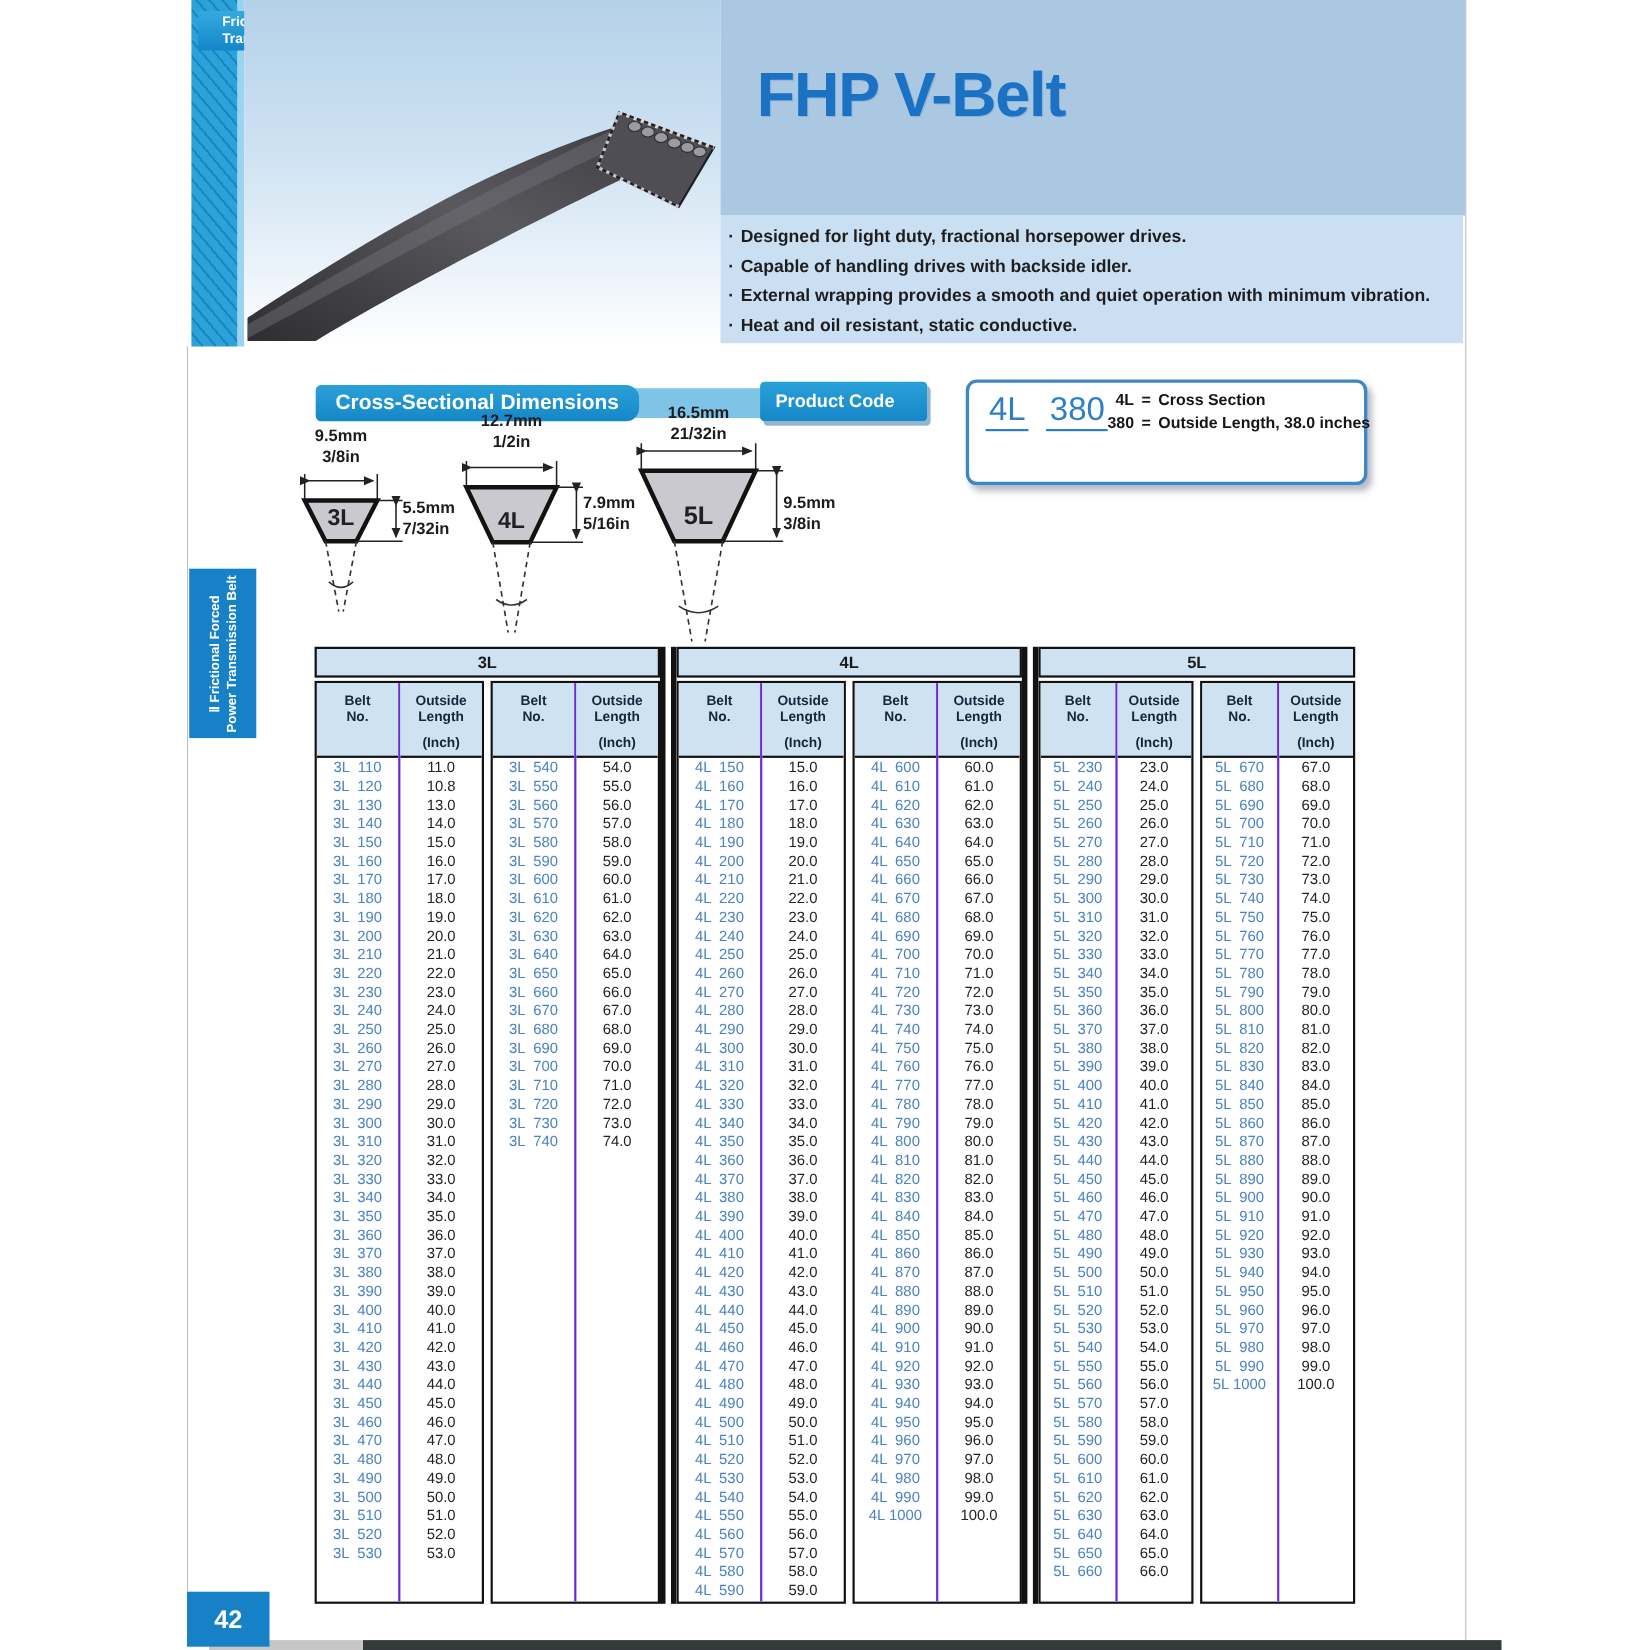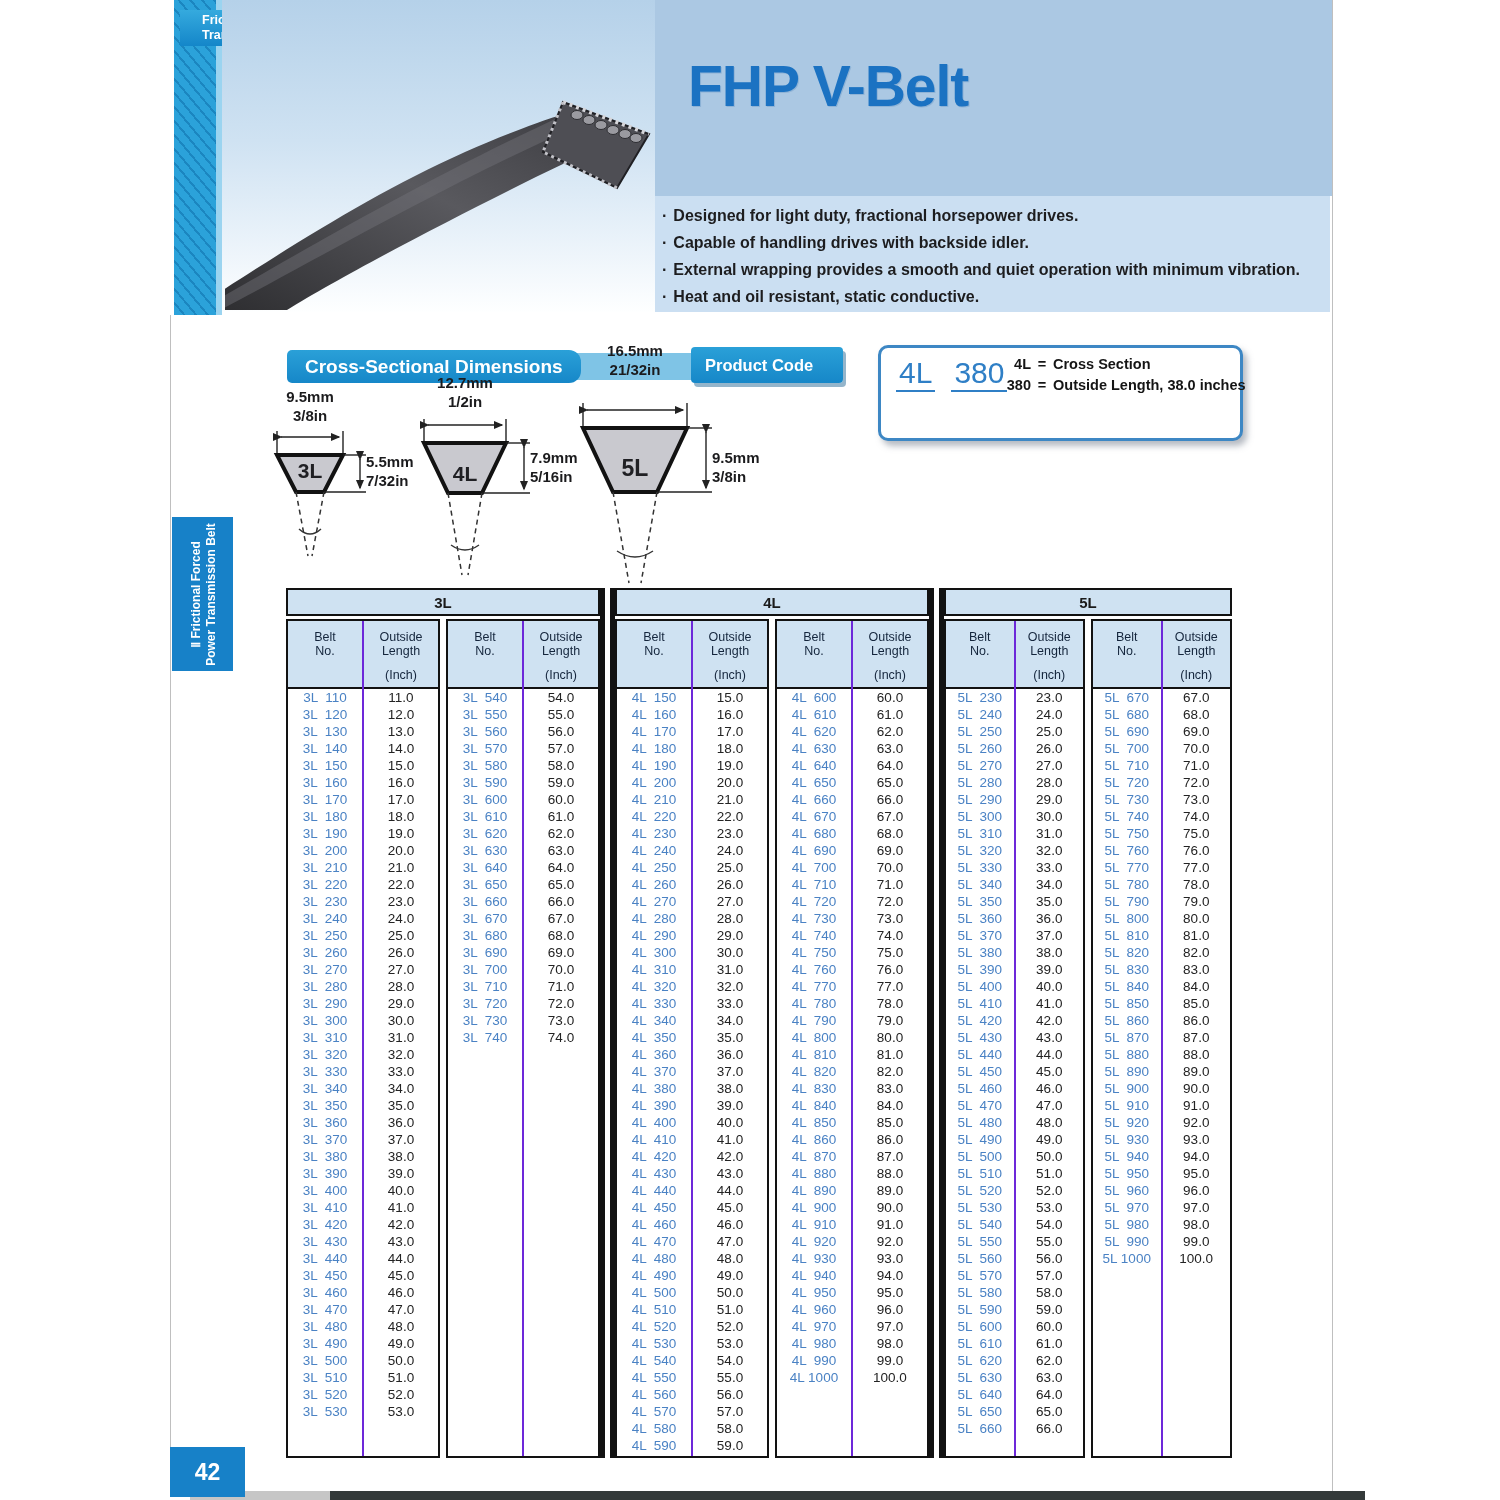--- a/index.html
+++ b/index.html
@@ -76,21 +76,21 @@
   .tgroup { display:flex; flex-direction:column; }
   .tgroup.w3 { width:314px; } .tgroup.w5 { width:288px; }
   .gsep { width:15px; border-left:5px solid #121212; border-right:5px solid #121212; box-sizing:border-box; }
   .ghead { height:28px; border:2px solid #121212; background:#cfe2f2; text-align:center;
     font-weight:bold; font-size:15px; line-height:25px; color:#1a1a1a; box-sizing:border-box; margin-bottom:3px; }
   .pairs { display:flex; gap:6px; flex:1; }
   .pair { flex:1; border:2px solid #121212; background:#fff; display:flex; box-sizing:border-box; overflow:hidden; }
   .pcol { flex:1; display:flex; flex-direction:column; }
   .pcol.len { border-left:2px solid #6d28d9; }
   .phead { height:68px; background:#cfe2f2; border-bottom:2px solid #121212;
-    font-size:12.5px; font-weight:normal; color:#14253c; text-align:center;
+    font-size:12.5px; font-weight:bold; color:#14253c; text-align:center;
     display:flex; flex-direction:column; box-sizing:border-box; padding:9px 0 5px 0; }
   .phead .top { flex:0 0 auto; }
   .phead .unit { margin-top:auto; }
   .cell { height:17px; line-height:17px; font-size:13.5px; text-align:center; white-space:pre; }
   .cell.belt { color:#4a82c4; }
   .cell.len  { color:#232323; }
 
   
   .side-tab { left:172px; top:517px; width:61px; height:154px; background:#1781c8; }
   .side-tab-inner { position:absolute; width:154px; height:61px; left:-46.5px; top:46.5px;
@@ -196,21 +196,21 @@
   <div class="abs dim-label pre" style="left:366px; top:452px;">5.5mm
 7/32in</div>
   <div class="abs profile-letter" style="left:291px; top:459px; width:38px; font-size:21px;">3L</div>
 
   <div class="abs dim-label center pre" style="left:408px; top:373px; width:114px;">12.7mm
 1/2in</div>
   <div class="abs dim-label pre" style="left:530px; top:448px;">7.9mm
 5/16in</div>
   <div class="abs profile-letter" style="left:443px; top:462px; width:44px; font-size:21px;">4L</div>
 
-  <div class="abs dim-label center pre" style="left:578px; top:341px; width:114px;">16.5mm
+  <div class="abs dim-label center pre" style="left:578px; top:366px; width:114px;">16.5mm
 21/32in</div>
   <div class="abs dim-label pre" style="left:712px; top:448px;">9.5mm
 3/8in</div>
   <div class="abs profile-letter" style="left:610px; top:455px; width:50px; font-size:23px;">5L</div>
 
   <div class="abs pc-banner">Product Code</div>
   <div class="abs pc-box"></div>
   <div class="abs pc-code">
     <span>4L</span>
     <span>380</span>
@@ -282,21 +282,21 @@
               <div class="cell belt">3L  520</div>
               <div class="cell belt">3L  530</div>
             </div>
             <div class="pcol len">
               <div class="phead">
                 <div class="top pre">Outside
 Length</div>
                 <div class="unit">(Inch)</div>
               </div>
               <div class="cell len">11.0</div>
-              <div class="cell len">12.0</div>
+              <div class="cell len">10.8</div>
               <div class="cell len">13.0</div>
               <div class="cell len">14.0</div>
               <div class="cell len">15.0</div>
               <div class="cell len">16.0</div>
               <div class="cell len">17.0</div>
               <div class="cell len">18.0</div>
               <div class="cell len">19.0</div>
               <div class="cell len">20.0</div>
               <div class="cell len">21.0</div>
               <div class="cell len">22.0</div>

